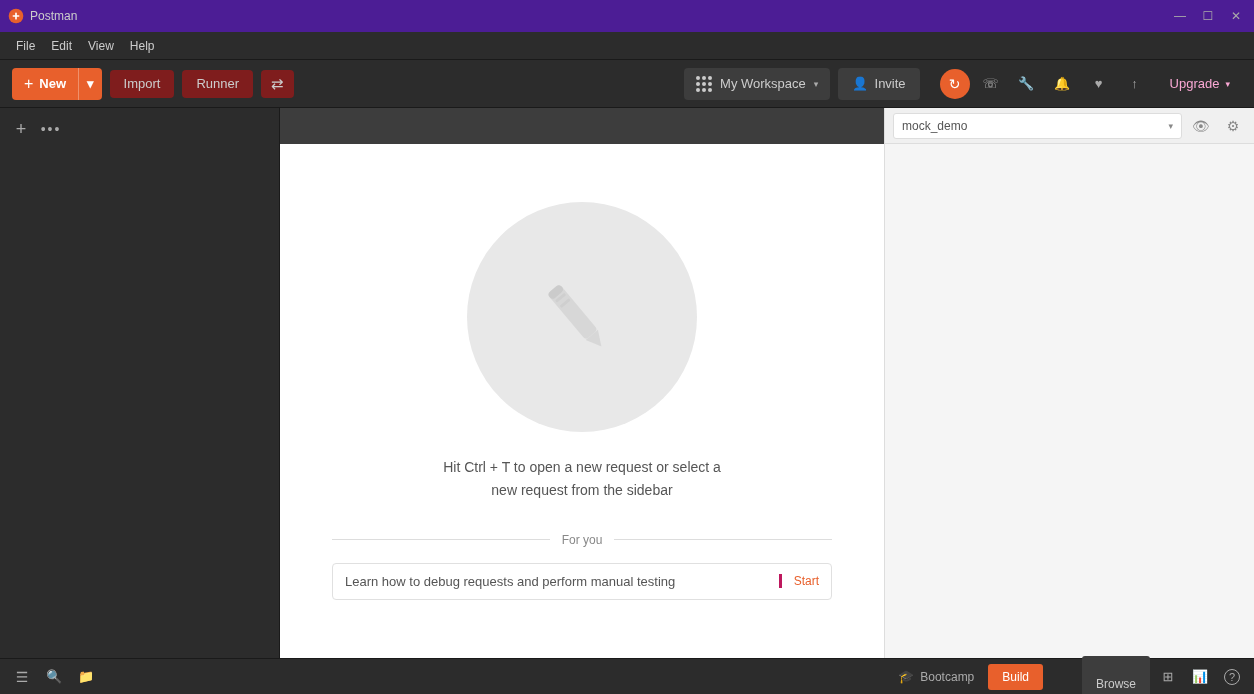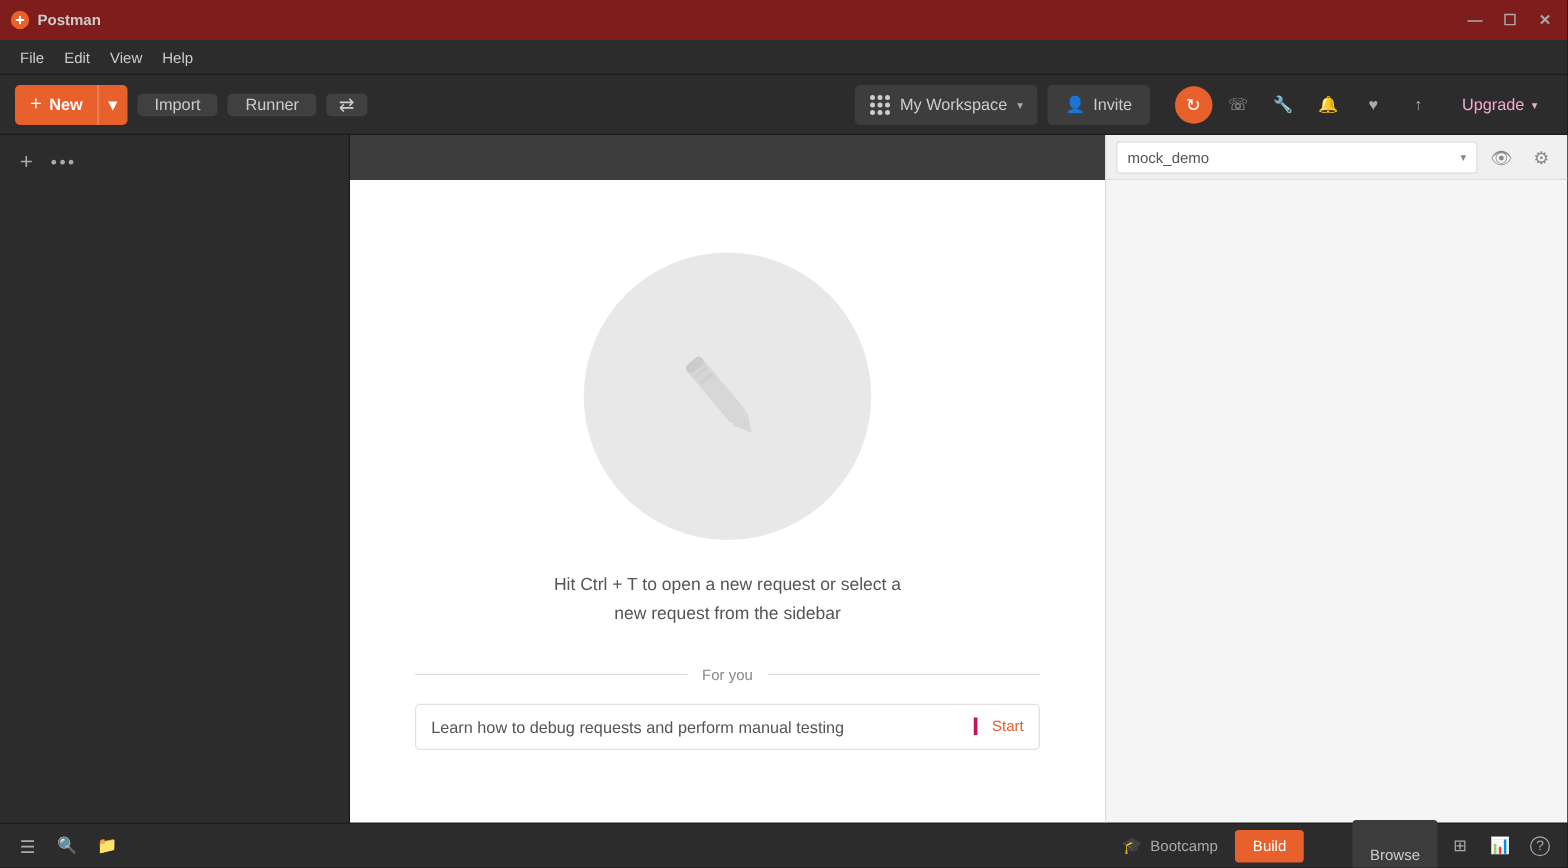--- a/index.html
+++ b/index.html
@@ -1,26 +1,25 @@
 <!DOCTYPE html>
 <html><head>
   <meta charset="utf-8">
   <style>
     * { margin: 0; padding: 0; box-sizing: border-box; }
     body { font-family: -apple-system, BlinkMacSystemFont, 'Segoe UI', sans-serif; background: #1a1a1a; color: #ccc; width: 1254px; height: 694px; overflow: hidden; user-select: none; }
 
     
     #title-bar {
       height: 32px;
-      background: #7f1d1d;
+      background: #4c1d95;
       display: flex;
       align-items: center;
       justify-content: space-between;
       padding: 0 8px;
-      font-weight: bold;
       -webkit-app-region: drag;
     }
     #title-bar .title-left {
       display: flex;
       align-items: center;
       gap: 6px;
       font-size: 12px;
       color: #ccc;
     }
     #title-bar .title-left .postman-logo {
@@ -92,27 +91,27 @@
       align-items: center;
       padding: 0 8px;
       height: 100%;
       border-left: 1px solid rgba(255,255,255,0.3);
     }
     .btn-new .new-plus {
       font-size: 16px;
       font-weight: 300;
     }
     .btn-toolbar {
-      background: #404040;
+      background: #7f1d1d;
       border: none;
       border-radius: 4px;
       color: #ccc;
       font-size: 13px;
       cursor: pointer;
-      height: 18px;
+      height: 28px;
       padding: 0 14px;
     }
 
     .toolbar-spacer { flex: 1; }
 
     .workspace-selector {
       display: flex;
       align-items: center;
       gap: 8px;
       background: #3d3d3d;

